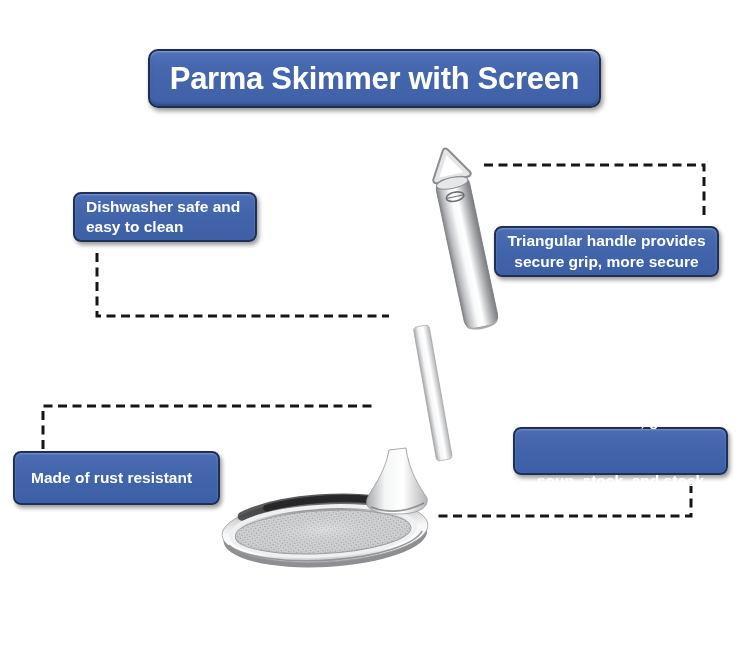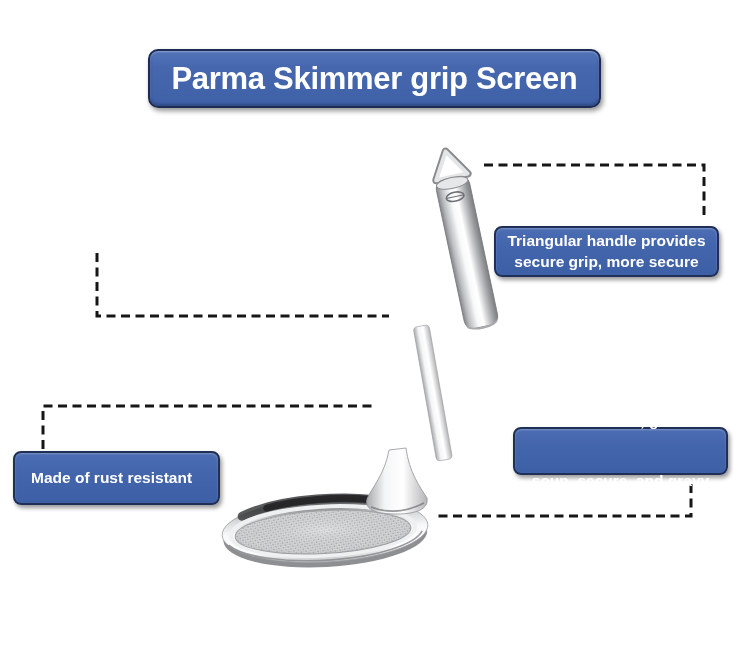--- a/index.html
+++ b/index.html
@@ -121,31 +121,35 @@
     <path d="M389,450
              C385,474 371,489 367,499
              C364,511 379,514 397,514
              C416,514 429,509 427,498
              C420,487 409,472 406,448
              Z" fill="url(#gradStem)" stroke="#94959a" stroke-width="0.8"></path>
     <path d="M371,507 Q397,517 424,503" fill="none" stroke="#6d6e72" stroke-width="1.6" opacity="0.7"></path>
   </svg>
 
   <div class="banner">
-    <span>Parma Skimmer grip Screen</span>
+    <span>Parma Skimmer with Screen</span>
   </div>
 
+  <div id="callout-dishwasher" class="callout c-left">
+    <span class="line">Dishwasher safe and</span>
+    <span class="line">easy to clean</span>
+  </div>
 
   <div id="callout-handle" class="callout c-center">
     <span class="line">Triangular handle provides</span>
     <span class="line">secure grip, more secure</span>
   </div>
 
   <div id="callout-steel" class="callout c-left">
     <span class="line">Made of rust resistant</span>
   </div>
 
   <div id="callout-skim" class="callout c-center">
     <span class="line">Skim with ease, great for</span>
-    <span class="line">soup, secure, and gravy</span>
+    <span class="line">soup, stock, and stock</span>
   </div>
 
 </div>
 
 </body></html>

